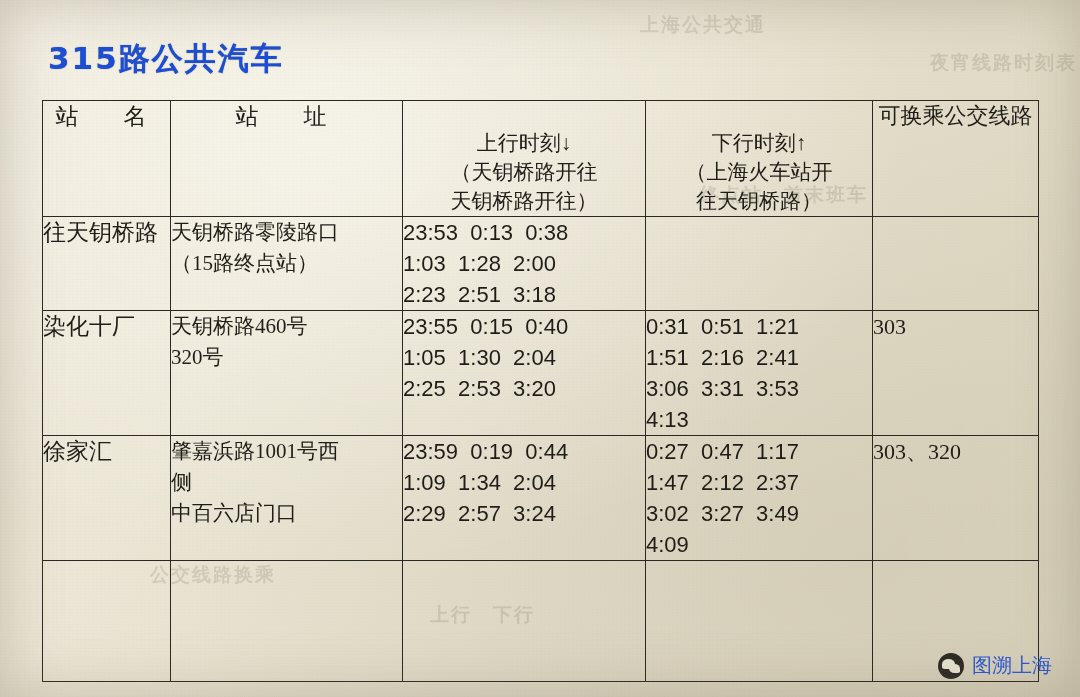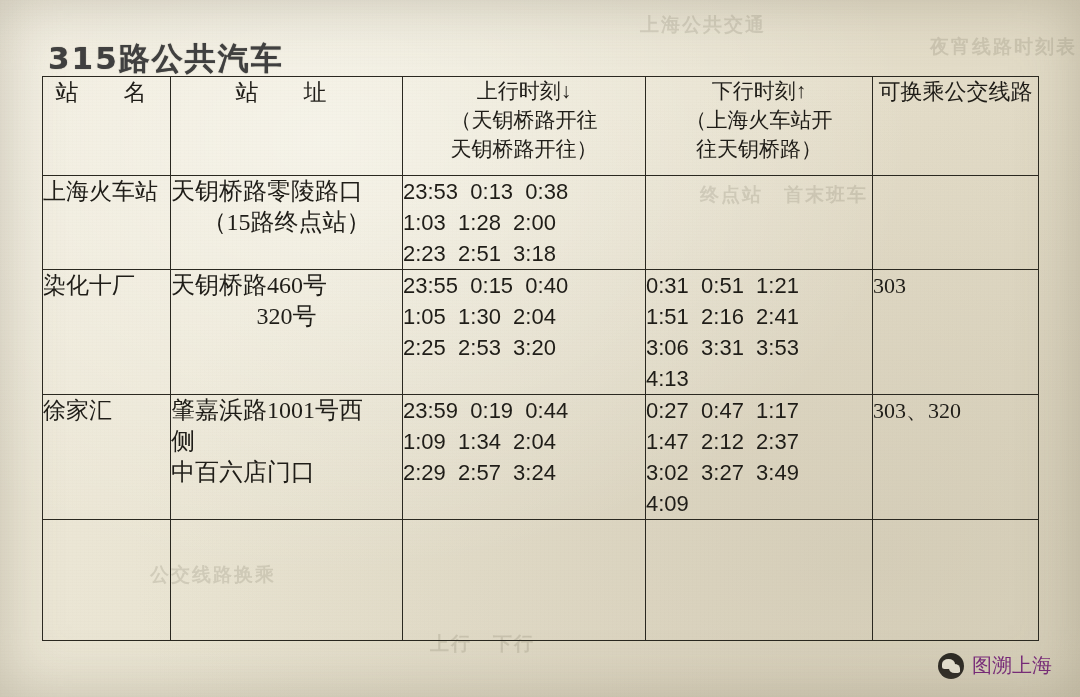--- a/index.html
+++ b/index.html
@@ -47,29 +47,29 @@
   }
   .bleed span { position: absolute; white-space: nowrap; }
 
   .page-title {
     position: absolute;
     left: 48px;
     top: 38px;
     font-size: 31px;
     font-weight: bold;
     letter-spacing: 2px;
-    color: #404040;
+    color: #1d4ed8;
     font-family: "DejaVu Sans", sans-serif;
     text-shadow: 0 0 1px rgba(40,38,30,0.6);
   }
 
   .table-wrap {
     position: absolute;
     left: 42px;
-    top: 76px;
+    top: 100px;
     width: 996px;
     height: 554px;
   }
   table.schedule {
     width: 100%;
     height: 100%;
     border-collapse: collapse;
     table-layout: fixed;
     color: #1f1d18;
   }
@@ -100,40 +100,40 @@
     letter-spacing: 11px;
     padding-left: 10px;
     margin-top: 38px;
   }
   .hdr-dir {
     font-size: 21px;
     line-height: 29px;
     padding: 4px 6px;
     text-align: center;
   }
-  .hdr-dir .dir-title { display: block; }
+  .hdr-dir .dir-title { display: block; margin-top: 28px; }
   .hdr-dir .dir-sub { display: block; }
   .hdr-trans {
     font-size: 22px;
     line-height: 30px;
     text-align: center;
     padding: 0 6px;
   }
 
   tbody td { padding: 6px 8px 4px 8px; }
   .cell-name {
     font-size: 23px;
     line-height: 31px;
     white-space: nowrap;
   }
   .cell-addr {
-    font-size: 24px;
-    line-height: 31px;
-  }
-  .cell-addr .indent { display: block; text-align: center; }
+    font-size: 21px;
+    line-height: 31px;
+  }
+  .cell-addr .indent { display: block; text-align: left; }
   .cell-times {
     font-size: 22px;
     line-height: 31px;
     font-family: Liberation Sans, sans-serif;
     white-space: pre;
   }
   .cell-trans {
     font-size: 22px;
     line-height: 31px;
   }
@@ -141,21 +141,21 @@
   .row-filler td { height: 120px; }
 
   
   .watermark {
     position: absolute;
     right: 28px;
     bottom: 18px;
     display: flex;
     align-items: center;
     gap: 8px;
-    color: #701a75;
+    color: #1d4ed8;
     font-size: 20px;
     font-family: "DejaVu Sans", sans-serif;
     opacity: 0.92;
   }
   .wechat-badge {
     width: 26px;
     height: 26px;
     border-radius: 50%;
     background: #1f1d18;
     position: relative;
@@ -182,24 +182,24 @@
     box-shadow: inset 0 0 60px rgba(120,112,90,0.35);
   }
 </style>
 </head>
 <body>
 
 <div class="paper"></div>
 
 <div class="bleed">
   <span style="left:640px; top:10px;">上海公共交通</span>
-  <span style="left:930px; top:32px;">夜宵线路时刻表</span>
+  <span style="left:930px; top:48px;">夜宵线路时刻表</span>
   <span style="left:150px; top:560px;">公交线路换乘</span>
   <span style="left:700px; top:180px;">终点站　首末班车</span>
-  <span style="left:430px; top:600px;margin-top:29px;">上行　下行</span>
+  <span style="left:430px; top:600px;">上行　下行</span>
 </div>
 
 <div class="grain"></div>
 
 <div class="page-title">315路公共汽车</div>
 
 <div class="table-wrap">
   <table class="schedule">
     <colgroup>
       <col class="col-name">
@@ -220,21 +220,21 @@
         <td class="hdr-dir">
           <span class="dir-title">下行时刻↑</span>
           <span class="dir-sub">（上海火车站开</span>
           <span class="dir-sub">往天钥桥路）</span>
         </td>
         <td class="hdr-trans">可换乘公交线路</td>
       </tr>
     </thead>
     <tbody>
       <tr class="row-main">
-        <td class="cell-name">上海火车站</td>
+        <td class="cell-name">往天钥桥路</td>
         <td class="cell-addr">
           <span>天钥桥路零陵路口</span>
           <span class="indent">（15路终点站）</span>
         </td>
         <td class="cell-times">23:53  0:13  0:38
 1:03  1:28  2:00
 2:23  2:51  3:18</td>
         <td class="cell-times"></td>
         <td class="cell-trans"></td>
       </tr>

